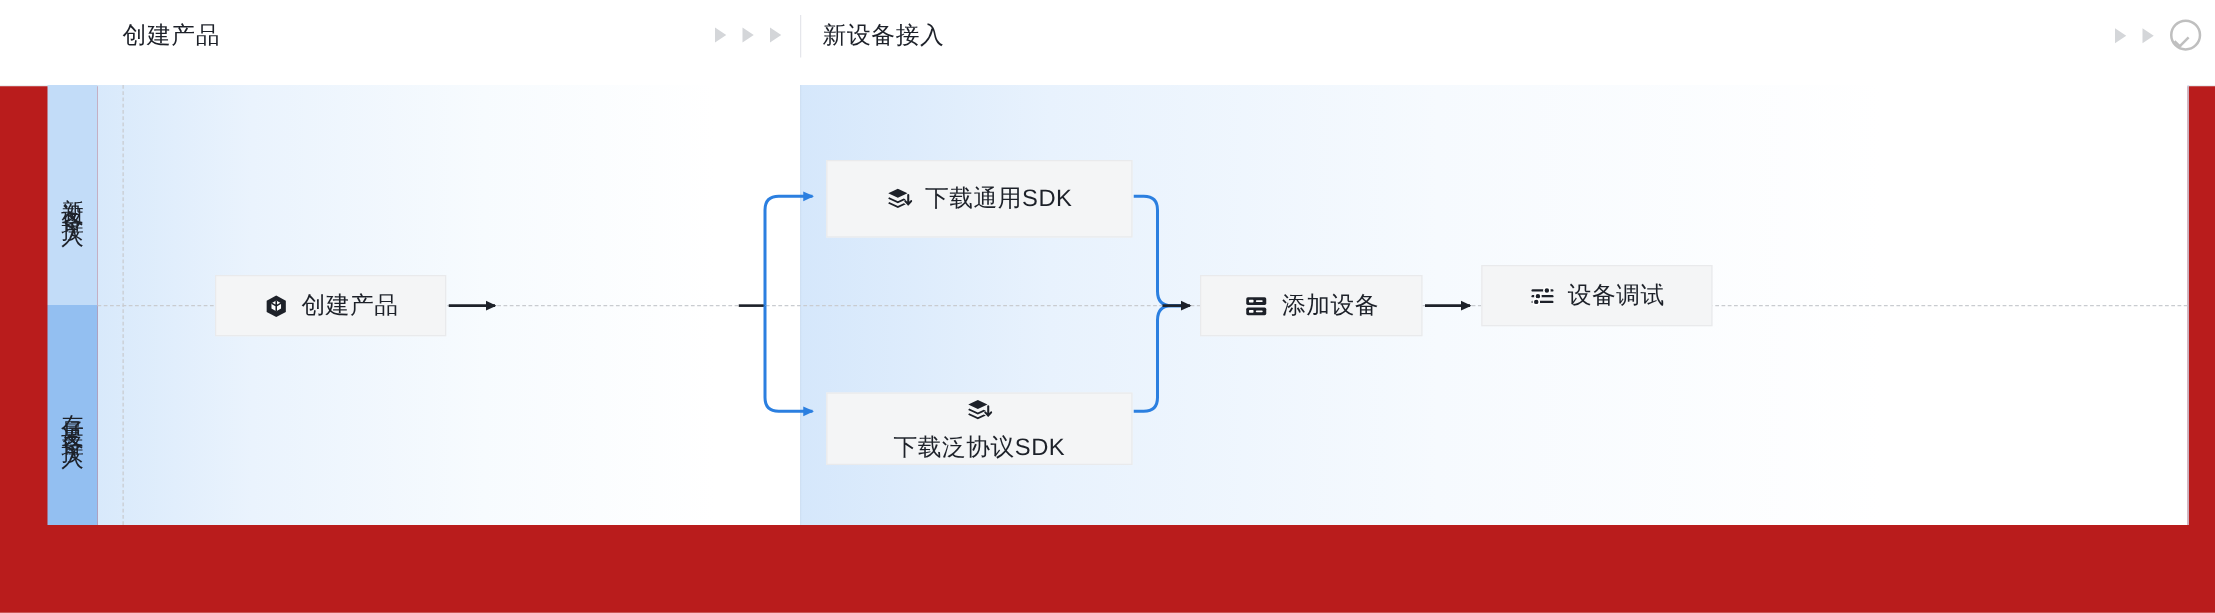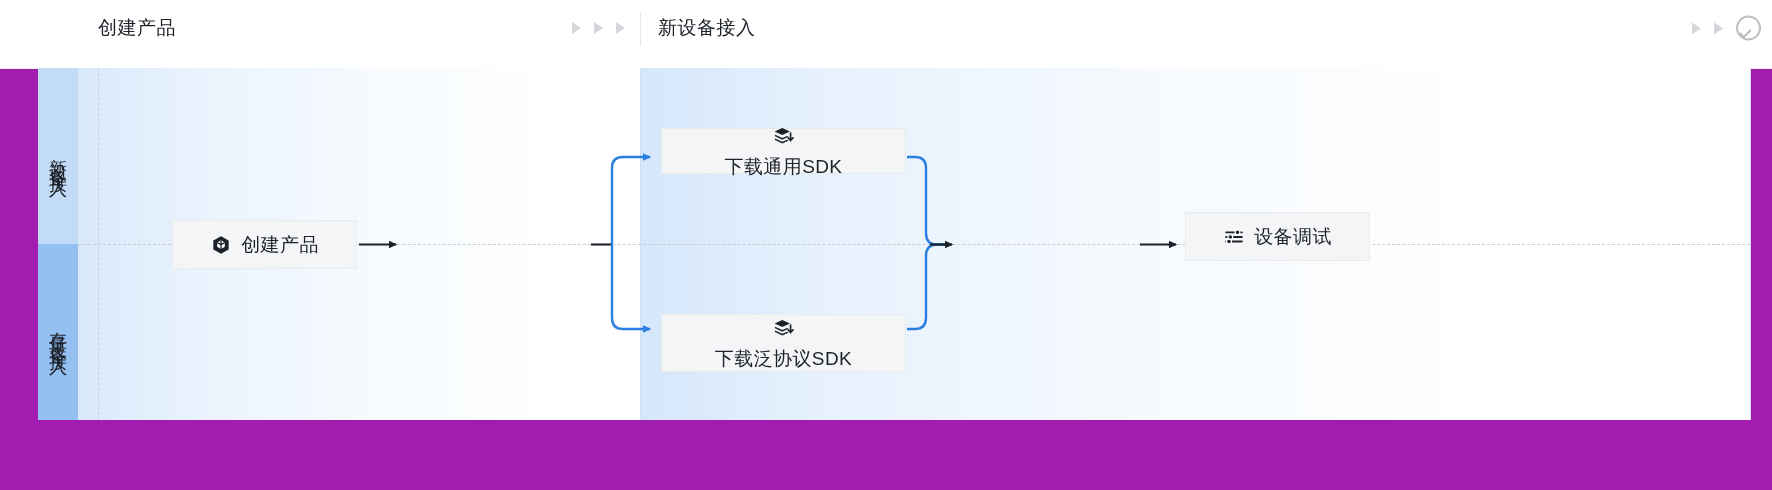--- a/index.html
+++ b/index.html
@@ -2,21 +2,21 @@
 <html><head>
 <meta charset="utf-8">
 <style>
   html,body{margin:0;padding:0;}
   body{
     width:1772px;height:490px;
     background:#ffffff;
     font-family:"Liberation Sans","DejaVu Sans",sans-serif;
     overflow:hidden;
   }
-  .canvas{position:relative;width:1772px;height:490px;background:#a21caf;text-align:right;}
+  .canvas{position:relative;width:1772px;height:490px;background:#b91c1c;text-align:right;}
 
   
   .header{position:absolute;left:0;top:0;width:1772px;height:68px;background:#fff;z-index:20;}
   .hdr-title{
     position:absolute;top:28px;transform:translateY(-50%);
     font-size:19px;color:#1d2129;letter-spacing:.5px;white-space:nowrap;
   }
   .hdr-title.t1{left:98px;}
   .hdr-title.t2{left:658px;}
   .hdr-divider{position:absolute;left:640px;top:12px;width:1px;height:34px;background:#e5e6eb;}
@@ -77,21 +77,21 @@
     background:#f4f5f6;border:1px solid #e9eaec;
     display:flex;align-items:center;justify-content:center;gap:10px;
     z-index:12;
     font-size:19px;color:#1d2129;white-space:nowrap;letter-spacing:.4px;
   }
   .node .ico{width:21px;height:21px;display:flex;align-items:center;justify-content:center;flex:0 0 auto;}
   .node .lbl{line-height:1;}
 
   .n-create{left:172px;top:220px;width:185px;height:49px;}
   .n-define{left:405px;top:220px;width:185px;height:49px;}
-  .n-sdk1  {left:661px;top:128px;width:245px;height:46px;flex-direction:column;}
+  .n-sdk1  {left:661px;top:128px;width:245px;height:62px;}
   .n-sdk2  {left:661px;top:314px;width:245px;height:58px;flex-direction:column;}
   .n-add   {left:960px;top:220px;width:178px;height:49px;}
   .n-debug {left:1185px;top:212px;width:185px;height:49px;}
 </style>
 </head>
 <body>
 
 <div class="canvas">
 
   <div class="header">
@@ -189,20 +189,33 @@
       <svg width="21" height="21" viewBox="0 0 24 24">
         <path d="M10.6 2.2 L19.4 6.3 L10.6 10.4 L1.8 6.3 Z" fill="#1d2129"></path>
         <path d="M2.6 10.1 L10.6 13.8 L16.0 11.3 L17.9 12.2 L10.6 15.6 L1.8 11.5 Z" fill="#1d2129"></path>
         <path d="M2.6 14.4 L10.6 18.1 L16.0 15.6 L17.9 16.5 L10.6 19.9 L1.8 15.8 Z" fill="#1d2129"></path>
         <path d="M20.1 8.0 L20.1 15.4 M20.1 16.6 L17.4 13.6 M20.1 16.6 L22.8 13.6" stroke="#1d2129" stroke-width="1.9" fill="none" stroke-linecap="round"></path>
       </svg>
     </span>
     <span class="lbl">下载泛协议SDK</span>
   </div>
 
+  <div class="node n-add">
+    <span class="ico">
+      <svg width="20" height="20" viewBox="0 0 24 24">
+        <rect x="2.4" y="3.4" width="19.2" height="7.4" rx="1.6" fill="#1d2129"></rect>
+        <rect x="5.0" y="5.8" width="4.4" height="2.6" rx="0.7" fill="#ffffff"></rect>
+        <rect x="11.6" y="6.3" width="6.6" height="1.7" rx="0.8" fill="#ffffff"></rect>
+        <rect x="2.4" y="13.2" width="19.2" height="7.4" rx="1.6" fill="#1d2129"></rect>
+        <rect x="5.0" y="15.6" width="4.4" height="2.6" rx="0.7" fill="#ffffff"></rect>
+        <rect x="11.6" y="16.1" width="6.6" height="1.7" rx="0.8" fill="#ffffff"></rect>
+      </svg>
+    </span>
+    <span class="lbl">添加设备</span>
+  </div>
 
   <div class="node n-debug">
     <span class="ico">
       <svg width="20" height="20" viewBox="0 0 24 24">
         <path d="M2.6 6.4 H21.4" stroke="#1d2129" stroke-width="2.3" stroke-linecap="round"></path>
         <path d="M2.6 11.9 H21.4" stroke="#1d2129" stroke-width="2.3" stroke-linecap="round"></path>
         <path d="M2.6 17.4 H21.4" stroke="#1d2129" stroke-width="2.3" stroke-linecap="round"></path>
         <circle cx="16.2" cy="6.4" r="2.9" fill="#1d2129" stroke="#ffffff" stroke-width="1.5"></circle>
         <circle cx="7.6" cy="11.9" r="2.9" fill="#1d2129" stroke="#ffffff" stroke-width="1.5"></circle>
         <circle cx="6.0" cy="17.4" r="2.9" fill="#1d2129" stroke="#ffffff" stroke-width="1.5"></circle>

